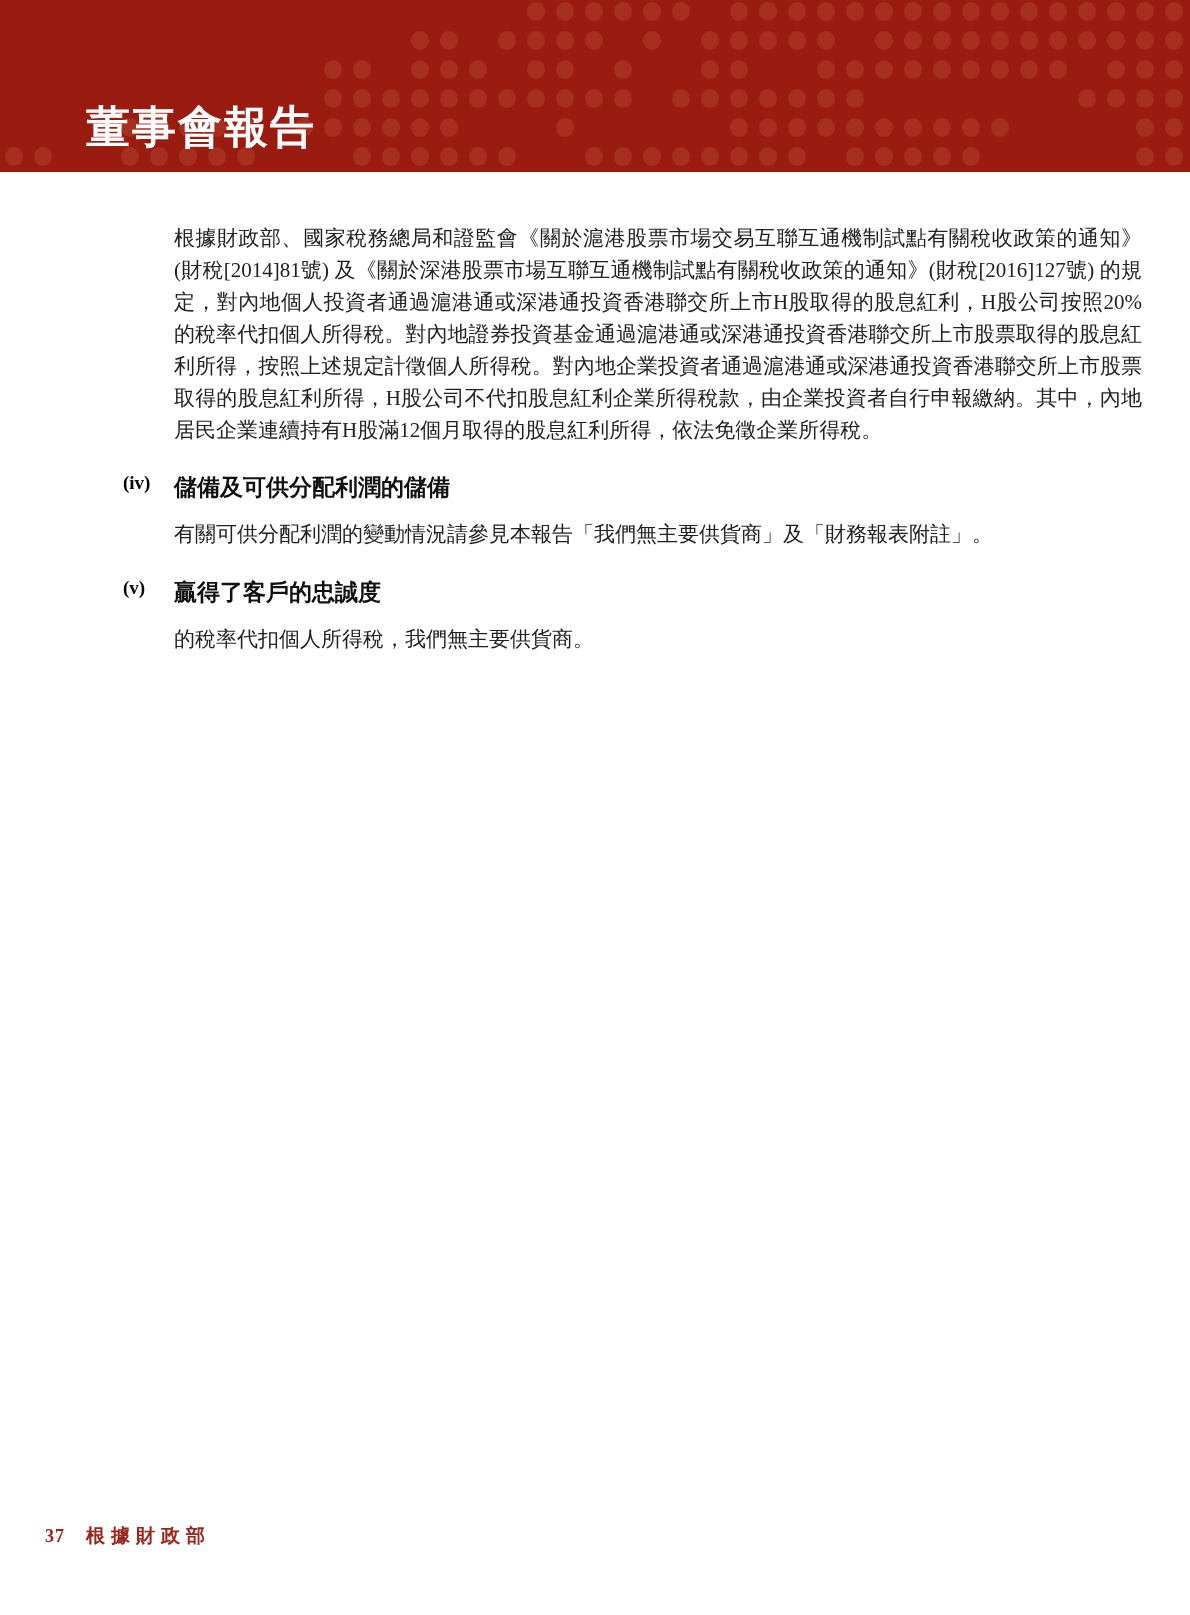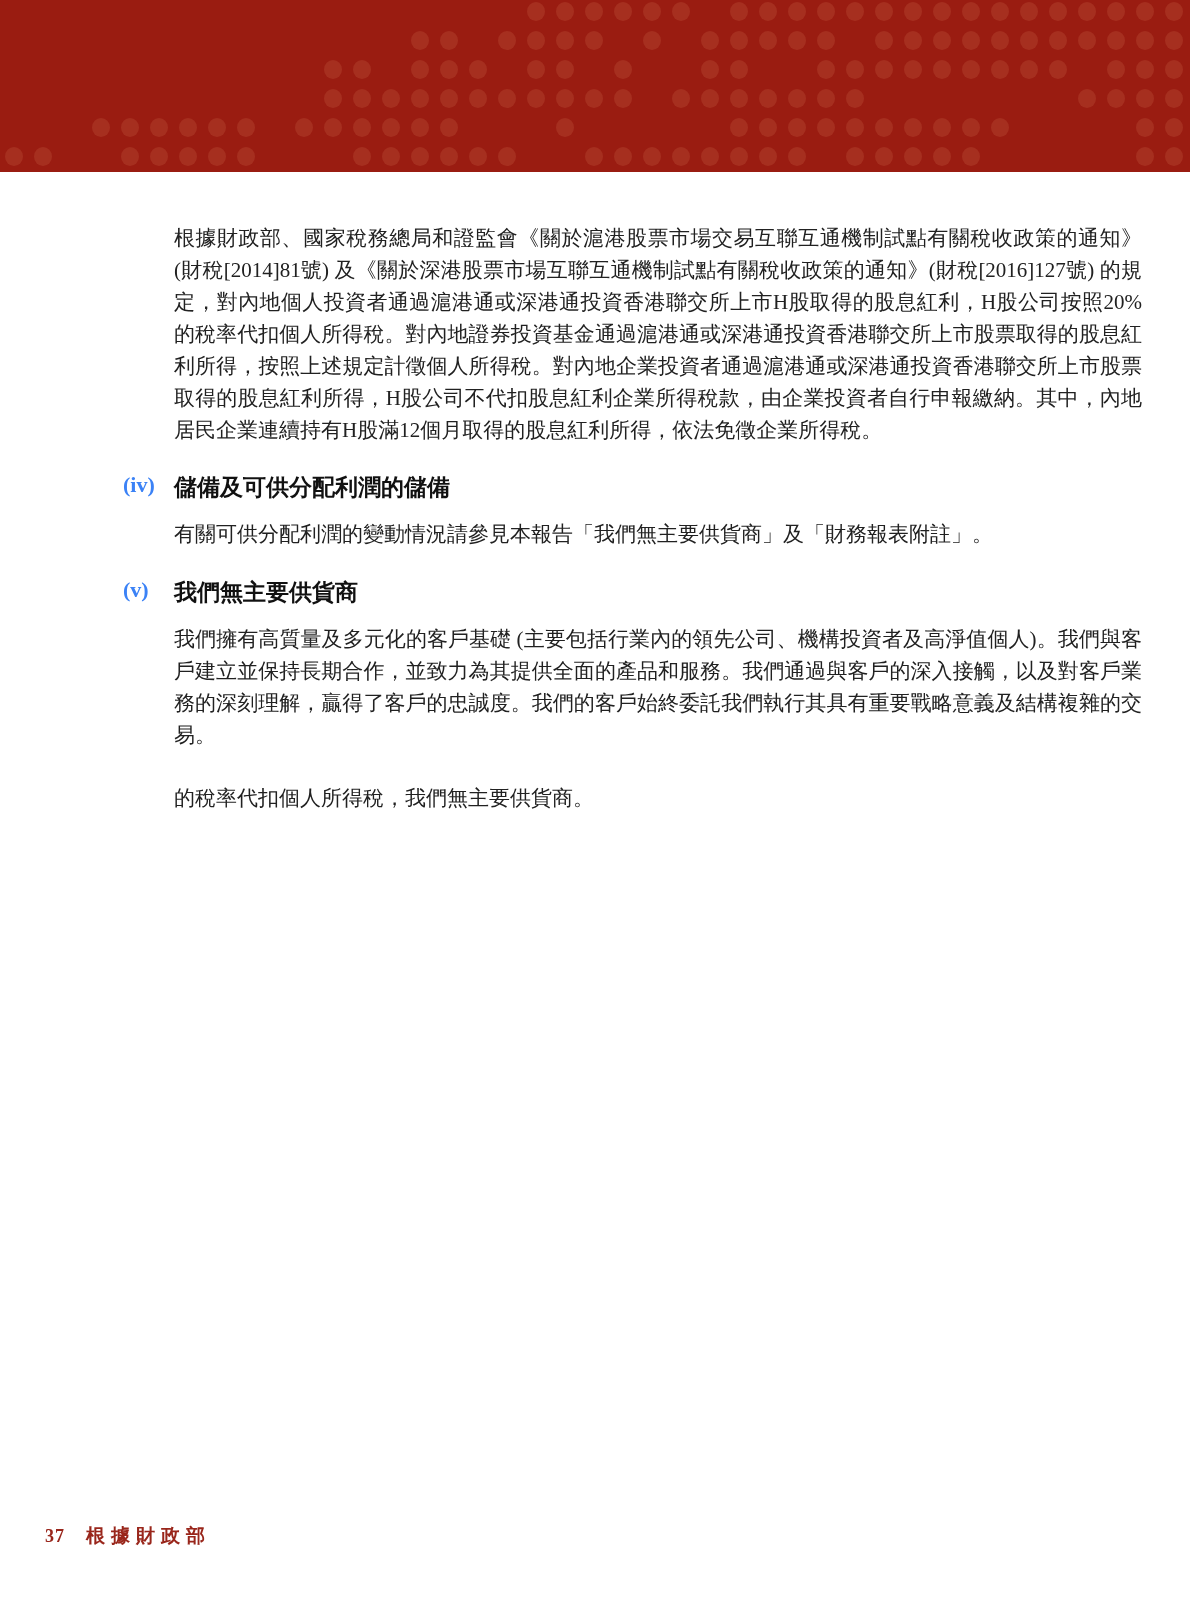--- a/index.html
+++ b/index.html
@@ -68,23 +68,23 @@
     margin: 0 0 14px 0;
     font-size: 23px;
     line-height: 32px;
     font-weight: 700;
     color: #111111;
   }
   .sec-label {
     position: absolute;
     left: -51px;
     top: 0;
-    font-size: 22px;
-    font-weight: 700;
-    color: #3b82f6;
+    font-size: 19px;
+    font-weight: 700;
+    color: #000000;
   }
   .sec-v p.body + p.body { margin-top: 31px; }
 
   
   .footer {
     position: absolute;
     left: 45px;
     top: 1523px;
     display: flex;
     align-items: baseline;
@@ -244,36 +244,36 @@
       <i style="left: 759px; top: 147px;"></i>
       <i style="left: 788px; top: 147px;"></i>
       <i style="left: 846px; top: 147px;"></i>
       <i style="left: 875px; top: 147px;"></i>
       <i style="left: 904px; top: 147px;"></i>
       <i style="left: 933px; top: 147px;"></i>
       <i style="left: 962px; top: 147px;"></i>
       <i style="left: 1136px; top: 147px;"></i>
       <i style="left: 1165px; top: 147px;"></i>
     </div>
+  <h1>董事會報告</h1>
 </header>
 
 <main class="content">
 
   <p class="body">根據財政部、國家稅務總局和證監會《關於滬港股票市場交易互聯互通機制試點有關稅收政策的通知》(財稅[2014]81號) 及《關於深港股票市場互聯互通機制試點有關稅收政策的通知》(財稅[2016]127號) 的規定，對內地個人投資者通過滬港通或深港通投資香港聯交所上市H股取得的股息紅利，H股公司按照20%的稅率代扣個人所得稅。對內地證券投資基金通過滬港通或深港通投資香港聯交所上市股票取得的股息紅利所得，按照上述規定計徵個人所得稅。對內地企業投資者通過滬港通或深港通投資香港聯交所上市股票取得的股息紅利所得，H股公司不代扣股息紅利企業所得稅款，由企業投資者自行申報繳納。其中，內地居民企業連續持有H股滿12個月取得的股息紅利所得，依法免徵企業所得稅。</p>
 
   <section class="sec sec-iv">
     <span class="sec-label">(iv)</span>
     <h2 class="sec-head">儲備及可供分配利潤的儲備</h2>
     <p class="body">有關可供分配利潤的變動情況請參見本報告「我們無主要供貨商」及「財務報表附註」。</p>
   </section>
 
   <section class="sec sec-v">
     <span class="sec-label">(v)</span>
-    <h2 class="sec-head">我們無主要供貨商</h2>
-    <p class="body">我們擁有高質量及多元化的客戶基礎 (主要包括行業內的領先公司、機構投資者及高淨值個人)。我們與客戶建立並保持長期合作，並致力為其提供全面的產品和服務。我們通過與客戶的深入接觸，以及對客戶業務的深刻理解，贏得了客戶的忠誠度。我們的客戶始終委託我們執行其具有重要戰略意義及結構複雜的交易。</p>
+    <h2 class="sec-head">贏得了客戶的忠誠度</h2>
     <p class="body">的稅率代扣個人所得稅，我們無主要供貨商。</p>
   </section>
 
 </main>
 
 <footer class="footer">
   <span class="pagenum">37</span>
   <span class="company">根據財政部</span>
 </footer>
 

